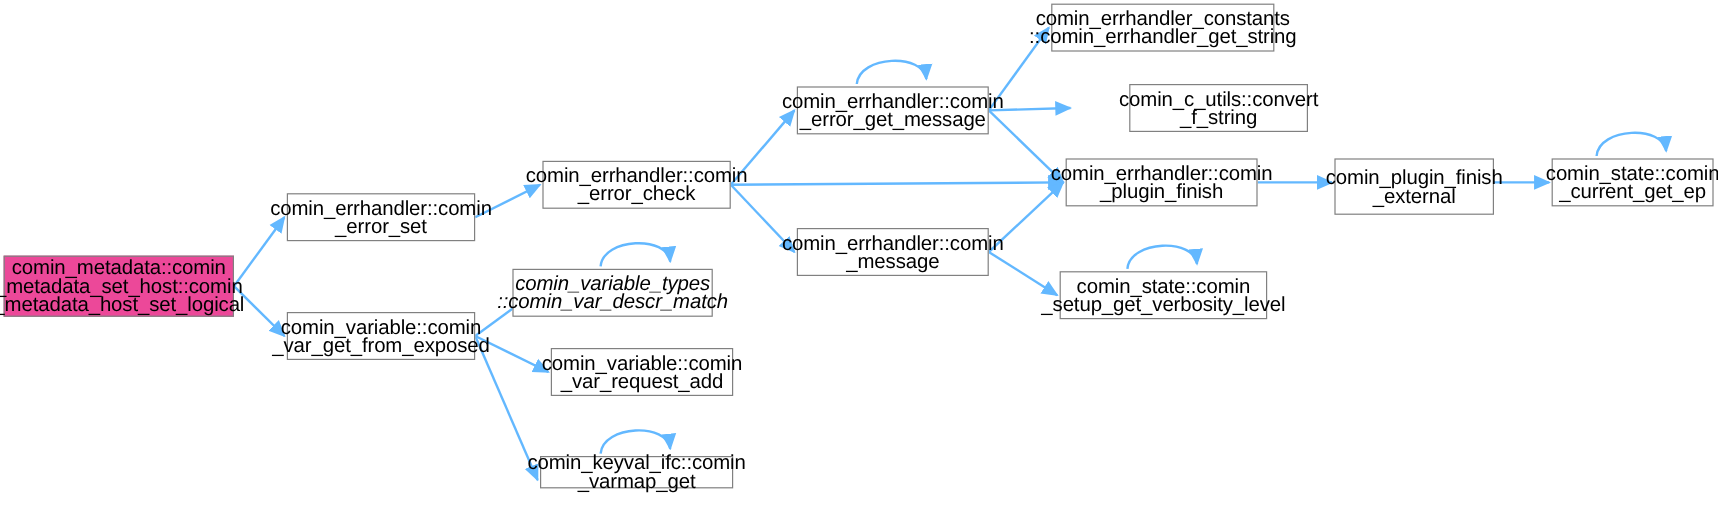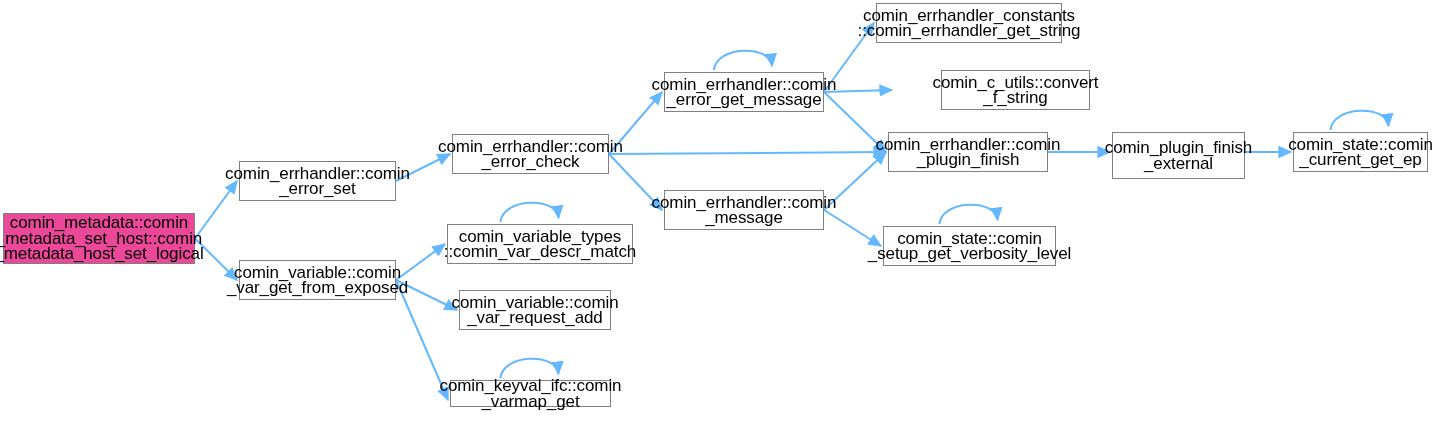--- a/index.html
+++ b/index.html
@@ -84,21 +84,21 @@
   <div id="node-layer">
       <div class="node root" style="left: 3px; top: 213px; width: 192px; height: 51px;"><span class="node-label">comin_metadata::comin
 _metadata_set_host::comin
 _metadata_host_set_logical</span></div>
       <div class="node" style="left: 239px; top: 161px; width: 157px; height: 40px;"><span class="node-label">comin_errhandler::comin
 _error_set</span></div>
       <div class="node" style="left: 239px; top: 260px; width: 157px; height: 40px;"><span class="node-label">comin_variable::comin
 _var_get_from_exposed</span></div>
       <div class="node" style="left: 452px; top: 134px; width: 157px; height: 40px;"><span class="node-label">comin_errhandler::comin
 _error_check</span></div>
-      <div class="node" style="left: 447px; top: 224px; width: 186px; height: 40px;"><span class="node-label">comin_variable_types
+      <div class="node" style="left: 427px; top: 224px; width: 167px; height: 40px; font-style: italic;"><span class="node-label">comin_variable_types
 ::comin_var_descr_match</span></div>
       <div class="node" style="left: 459px; top: 290px; width: 152px; height: 40px;"><span class="node-label">comin_variable::comin
 _var_request_add</span></div>
       <div class="node" style="left: 450px; top: 380px; width: 161px; height: 27px;"><span class="node-label">comin_keyval_ifc::comin
 _varmap_get</span></div>
       <div class="node" style="left: 664px; top: 72px; width: 160px; height: 40px;"><span class="node-label">comin_errhandler::comin
 _error_get_message</span></div>
       <div class="node" style="left: 664px; top: 190px; width: 160px; height: 40px;"><span class="node-label">comin_errhandler::comin
 _message</span></div>
       <div class="node" style="left: 876px; top: 3px; width: 186px; height: 40px;"><span class="node-label">comin_errhandler_constants

